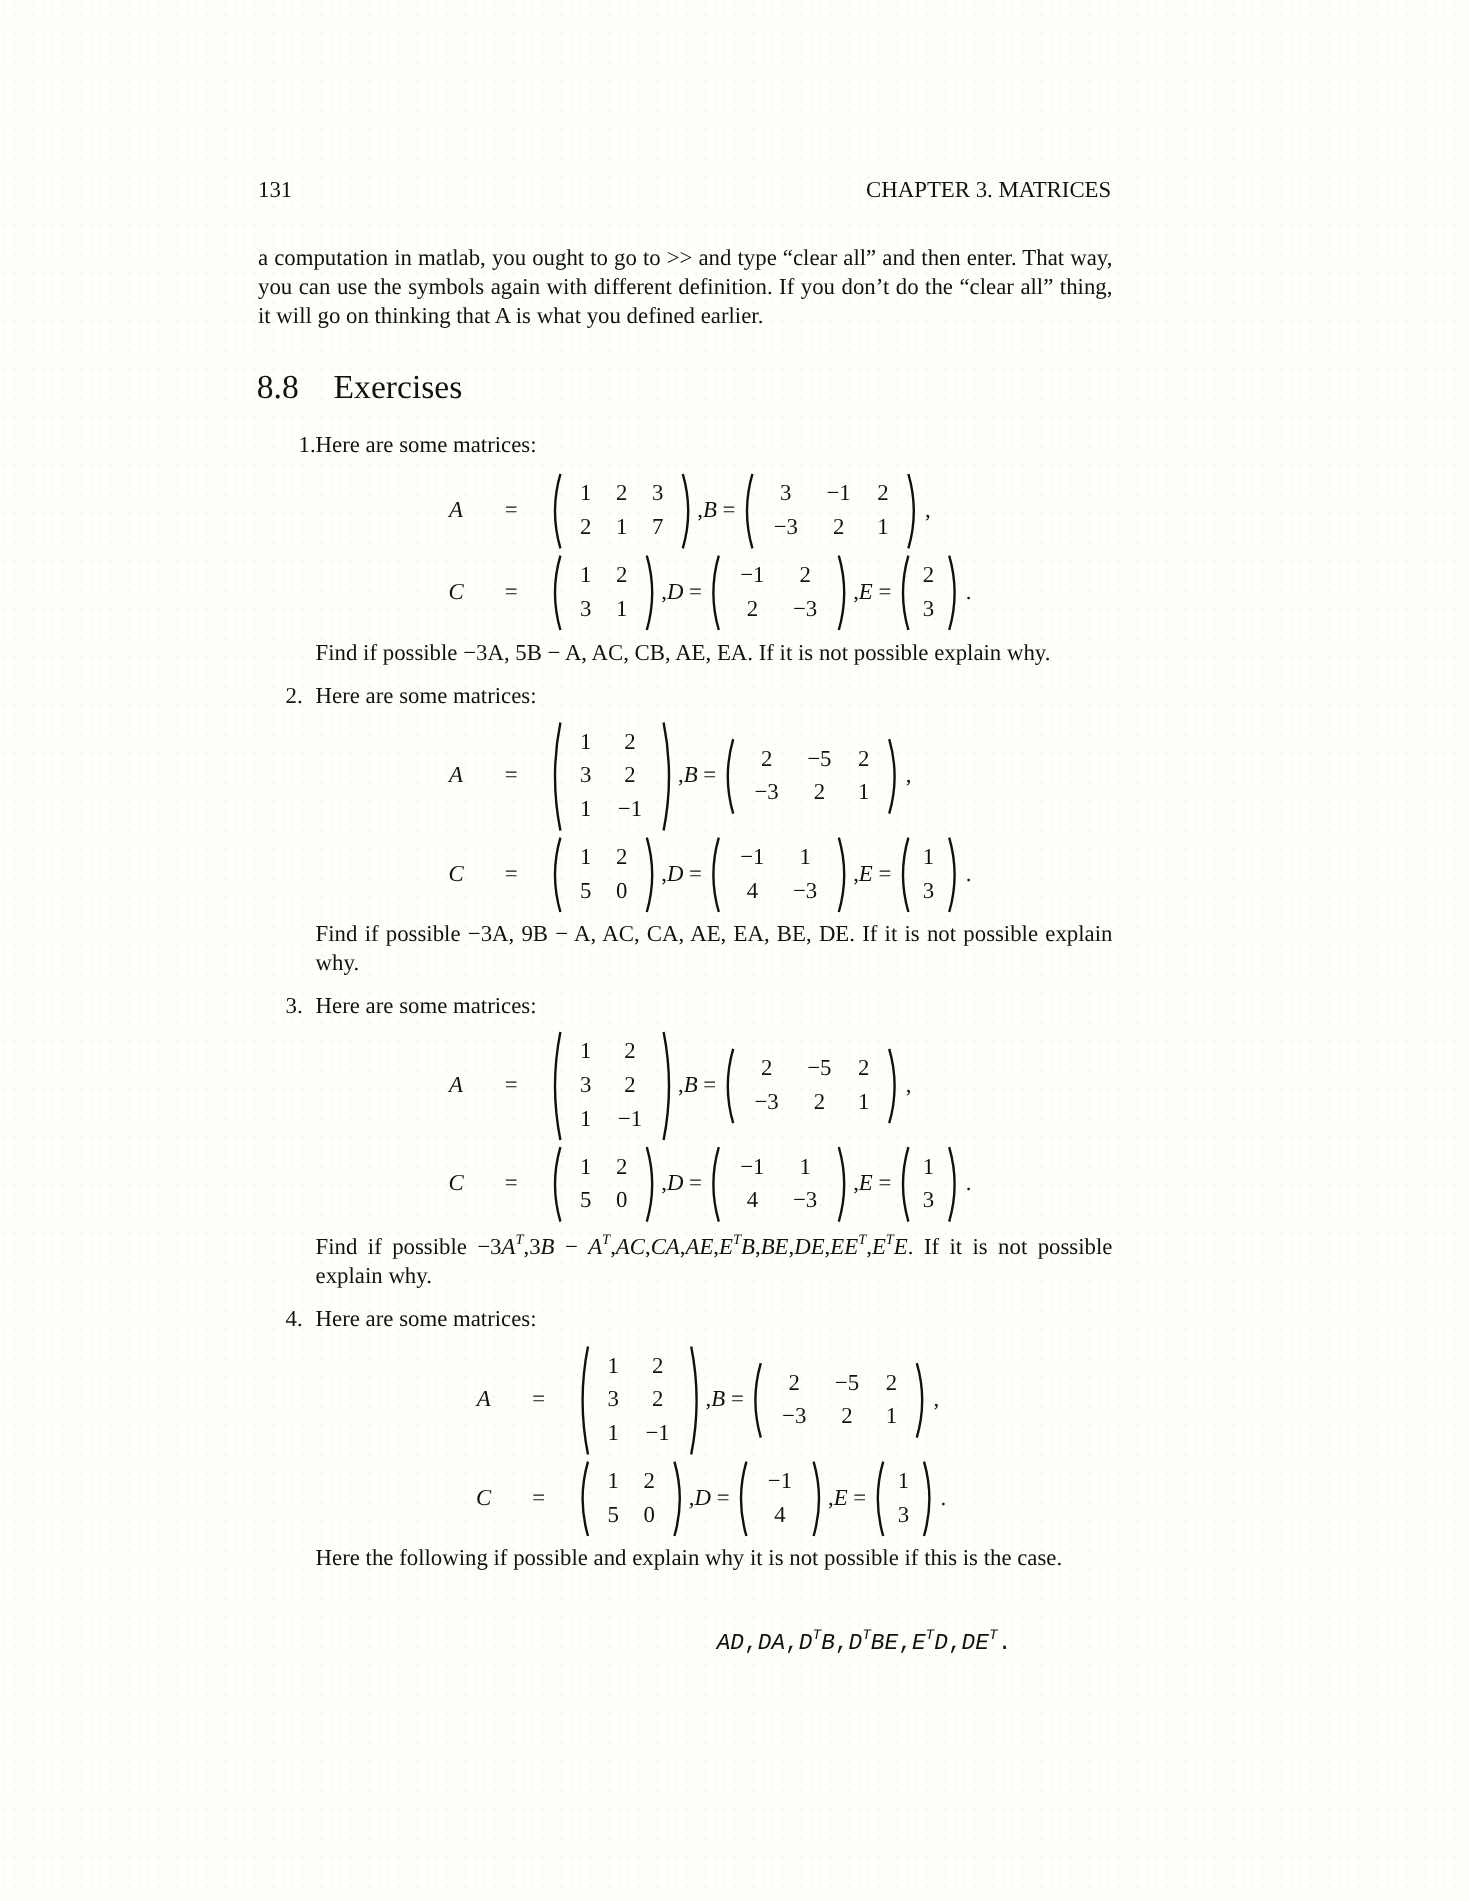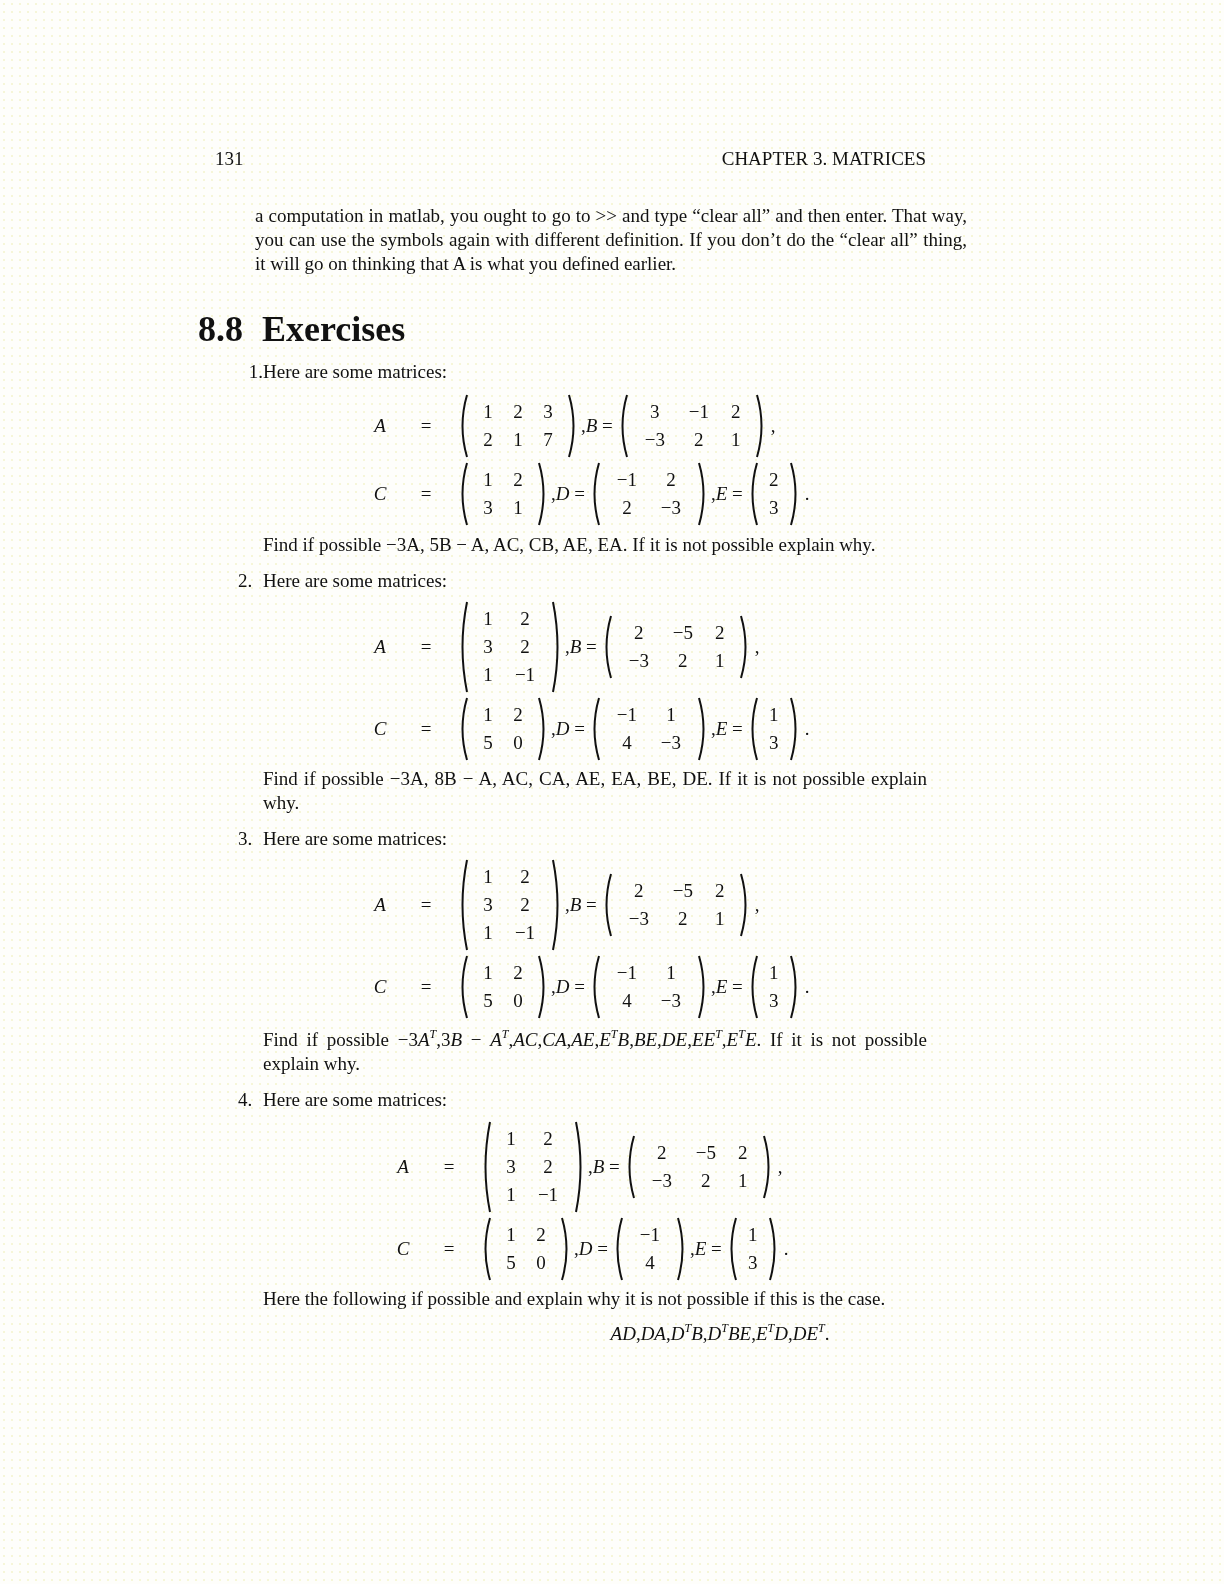--- a/index.html
+++ b/index.html
@@ -8,21 +8,21 @@
     background-color: #fefefb;
     background-image: radial-gradient(#f6f6d8 0.8px, transparent 1px);
     background-size: 8px 8px;
     font-family: "Liberation Serif", serif;
     color: #111;
     overflow: hidden;
   }
   .abs { position: absolute; }
   .hdr { font-size: 19px; top: 148px; }
   .body-text { left: 215px; width: 712px; font-size: 19px; line-height: 24px; text-align: justify; }
-  .sec { left: 198px; top: 308px; font-size: 36px; font-weight: bold; }
+  .sec { left: 214px; top: 308px; font-size: 28px; font-weight: normal; }
   .sec .num { display: inline-block; width: 64px; }
   .item { left: 238px; font-size: 19px; }
   .item .n { display: inline-block; width: 25px; }
   .find { left: 263px; width: 664px; font-size: 19px; line-height: 24px; text-align: justify; }
   i, .it { font-style: italic; }
   sup { font-size: 12px; vertical-align: 8px; line-height: 0; font-style: italic; }
   
   .mrow { position: absolute; display: flex; align-items: center; font-size: 19px; }
   .lbl { width: 30px; text-align: center; font-style: italic; }
   .eq { width: 62px; text-align: center; }
@@ -35,21 +35,21 @@
   .grid span { line-height: 28px; }
   .trail { padding-left: 4px; }
   .center { text-align: center; left: 215px; width: 1010px; }
 </style>
 </head>
 <body>
 
 <div class="abs hdr" style="left:215px;">131</div>
 <div class="abs hdr" style="right:298px;">CHAPTER 3.  MATRICES</div>
 
-<div class="abs body-text" style="top:204px;margin-left:40px;">a computation in matlab, you ought to go to &gt;&gt; and type “clear all” and then enter. That way, you can use the symbols again with different definition. If you don’t do the “clear all” thing, it will go on thinking that A is what you defined earlier.</div>
+<div class="abs body-text" style="top:204px;">a computation in matlab, you ought to go to &gt;&gt; and type “clear all” and then enter. That way, you can use the symbols again with different definition. If you don’t do the “clear all” thing, it will go on thinking that A is what you defined earlier.</div>
 
 <div class="abs sec">
   <span class="num">8.8</span><span>Exercises</span>
 </div>
 
 <div class="abs item" style="top:361px;text-align:right;"><span class="n">1.</span><span>Here are some matrices:</span></div>
 <div class="mrow" style="left:365px; top:394px;">
     <span class="lbl">A</span>
     <span class="eq">=</span>
     <span class="mat">
@@ -255,21 +255,21 @@
         <span style="min-width: 22px;">3</span>
       </span>
       <span class="par">
         <svg width="12" height="64">
           <path d="M 2 1 Q 11 32 2 63" fill="none" stroke="#111" stroke-width="2"></path>
         </svg>
       </span>
     </span>
     <span class="trail">.</span>
   </div>
-<div class="abs find" style="top:767px;">Find if possible −3A, 8B − A, AC, CA, AE, EA, BE, DE. If it is not possible explain why.</div>
+<div class="abs find" style="top:767px;">Find if possible −3A, 9B − A, AC, CA, AE, EA, BE, DE. If it is not possible explain why.</div>
 
 <div class="abs item" style="top:828px;"><span class="n">3.</span><span>Here are some matrices:</span></div>
 <div class="mrow" style="left:365px; top:859px;">
     <span class="lbl">A</span>
     <span class="eq">=</span>
     <span class="mat">
       <span class="par">
         <svg width="12" height="92">
           <path d="M 10 1 Q 1 46 10 91" fill="none" stroke="#111" stroke-width="2"></path>
         </svg>
@@ -470,13 +470,13 @@
       </span>
       <span class="par">
         <svg width="12" height="64">
           <path d="M 2 1 Q 11 32 2 63" fill="none" stroke="#111" stroke-width="2"></path>
         </svg>
       </span>
     </span>
     <span class="trail">.</span>
   </div>
 <div class="abs find" style="top:1287px;">Here the following if possible and explain why it is not possible if this is the case.</div>
-<div class="abs center" style="top:1323px; font-size:19px;"><i>AD</i>,<i>DA</i>,<i>D</i><sup>T</sup><i>B</i>,<i>D</i><sup>T</sup><i>BE</i>,<i>E</i><sup>T</sup><i>D</i>,<i>DE</i><sup>T</sup>.</div>
+<div class="abs center" style="top:1358px; font-size:19px;font-family:Liberation Mono, monospace;"><i>AD</i>,<i>DA</i>,<i>D</i><sup>T</sup><i>B</i>,<i>D</i><sup>T</sup><i>BE</i>,<i>E</i><sup>T</sup><i>D</i>,<i>DE</i><sup>T</sup>.</div>
 
 </body></html>

